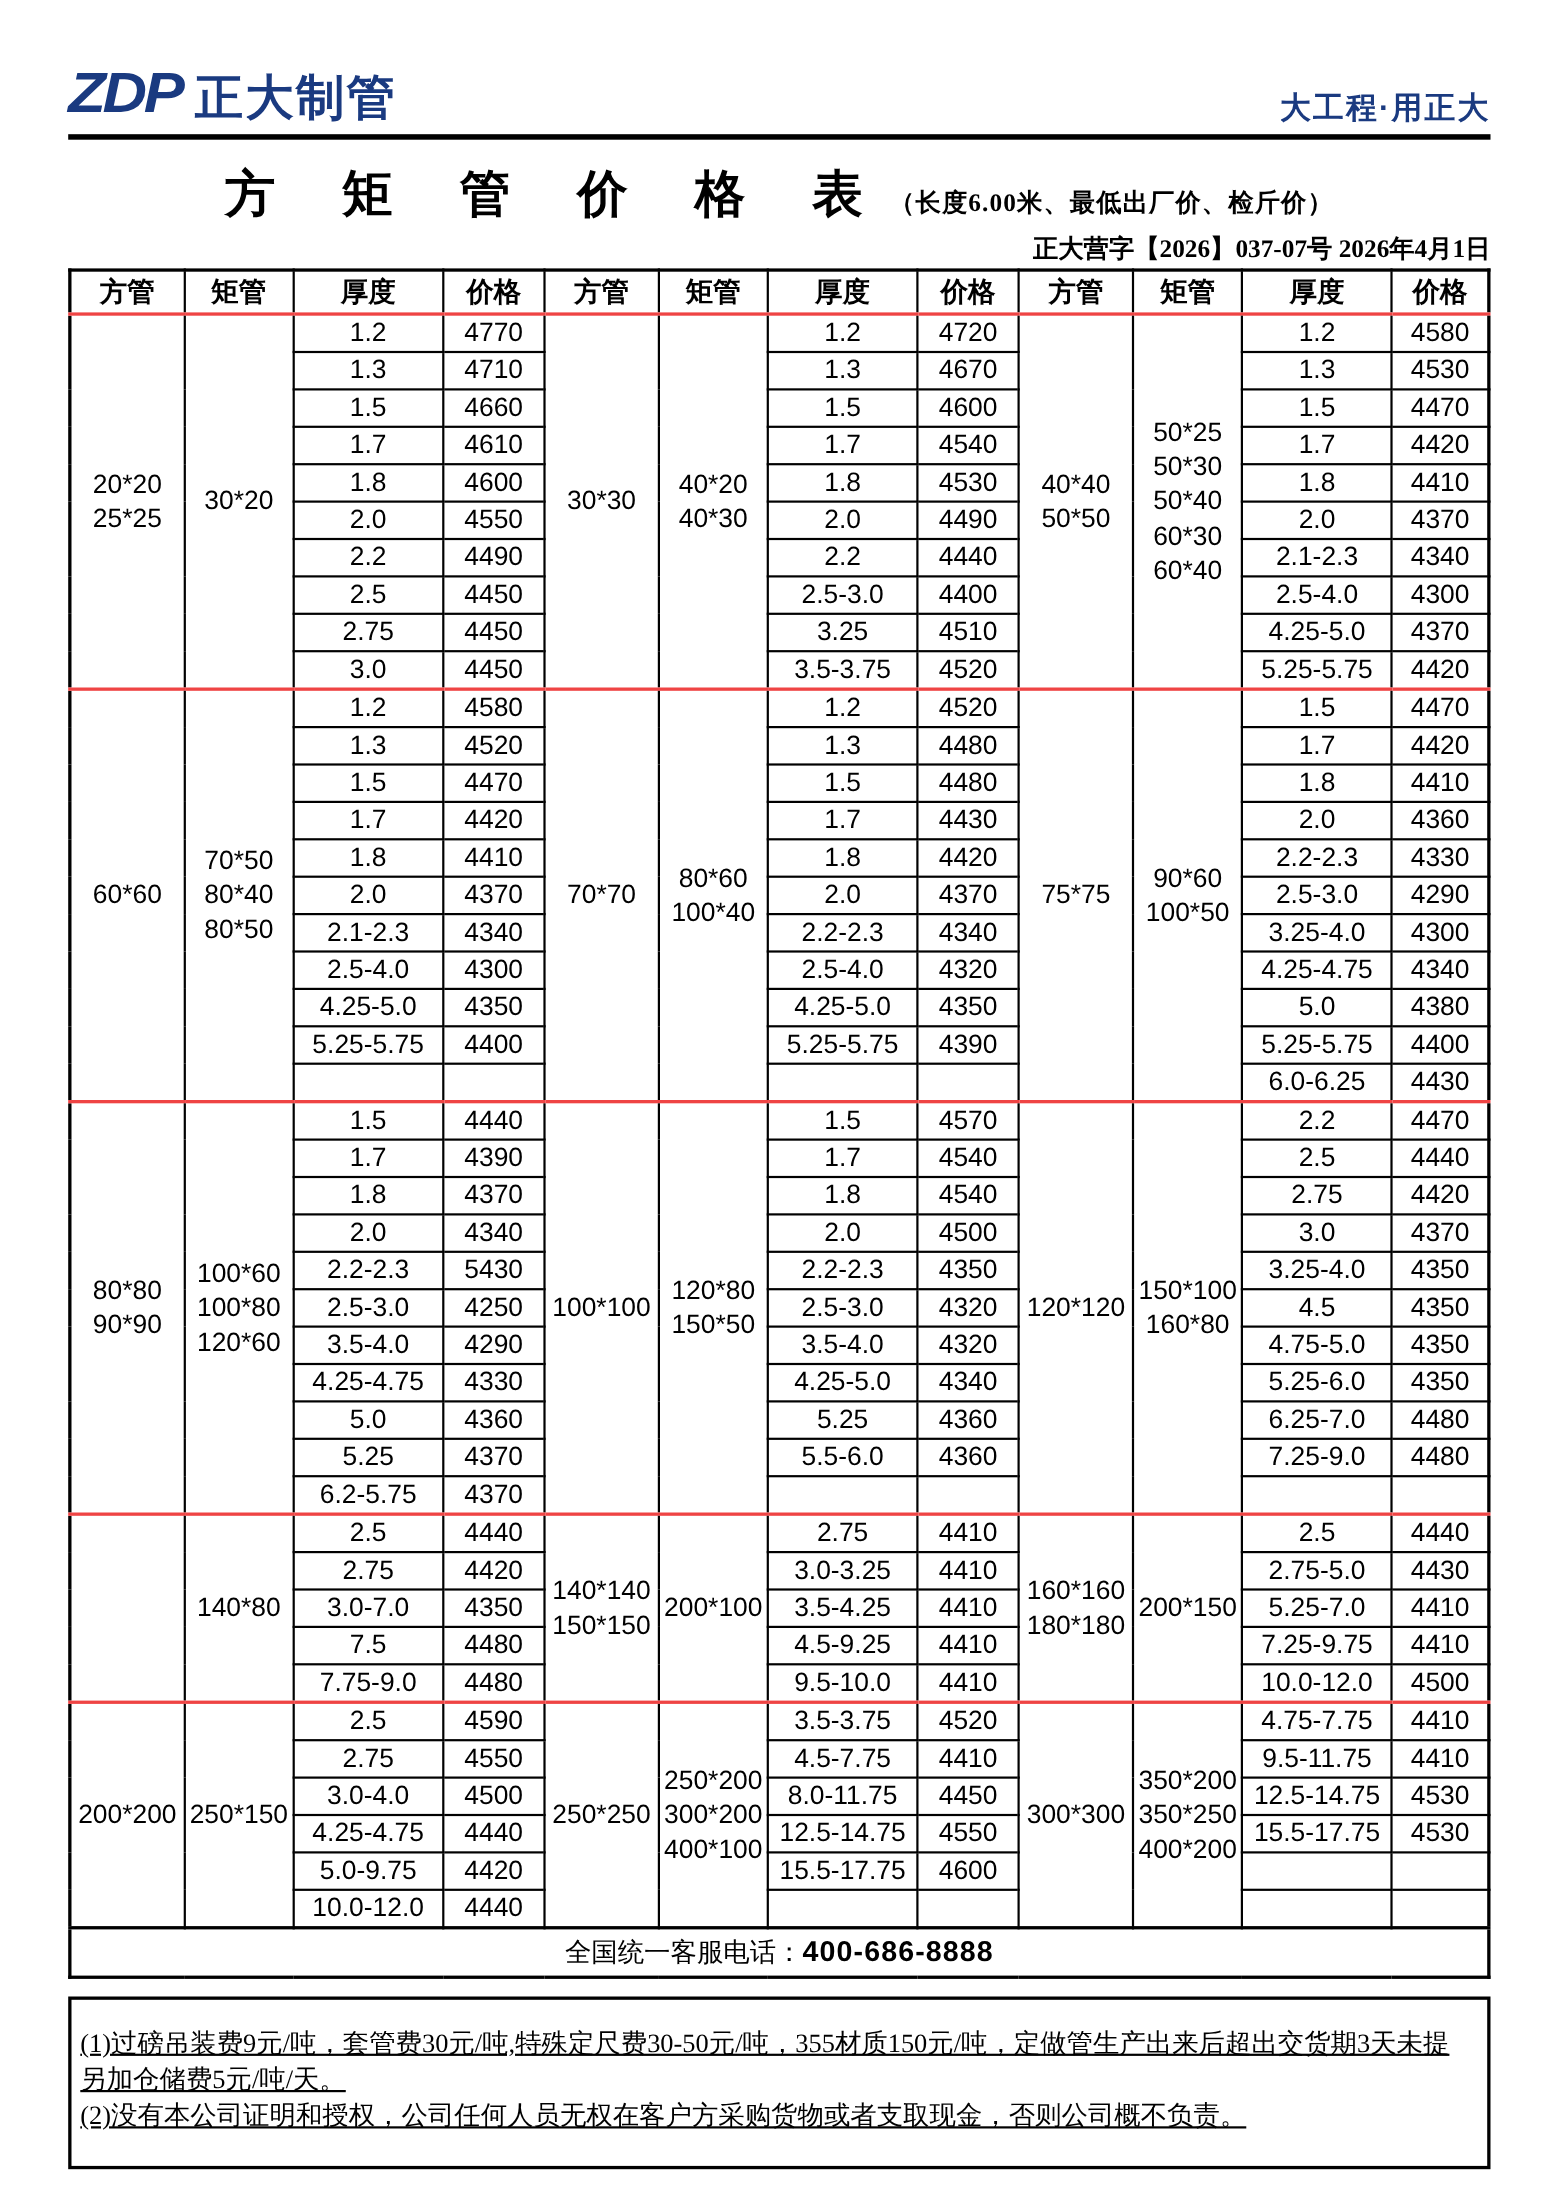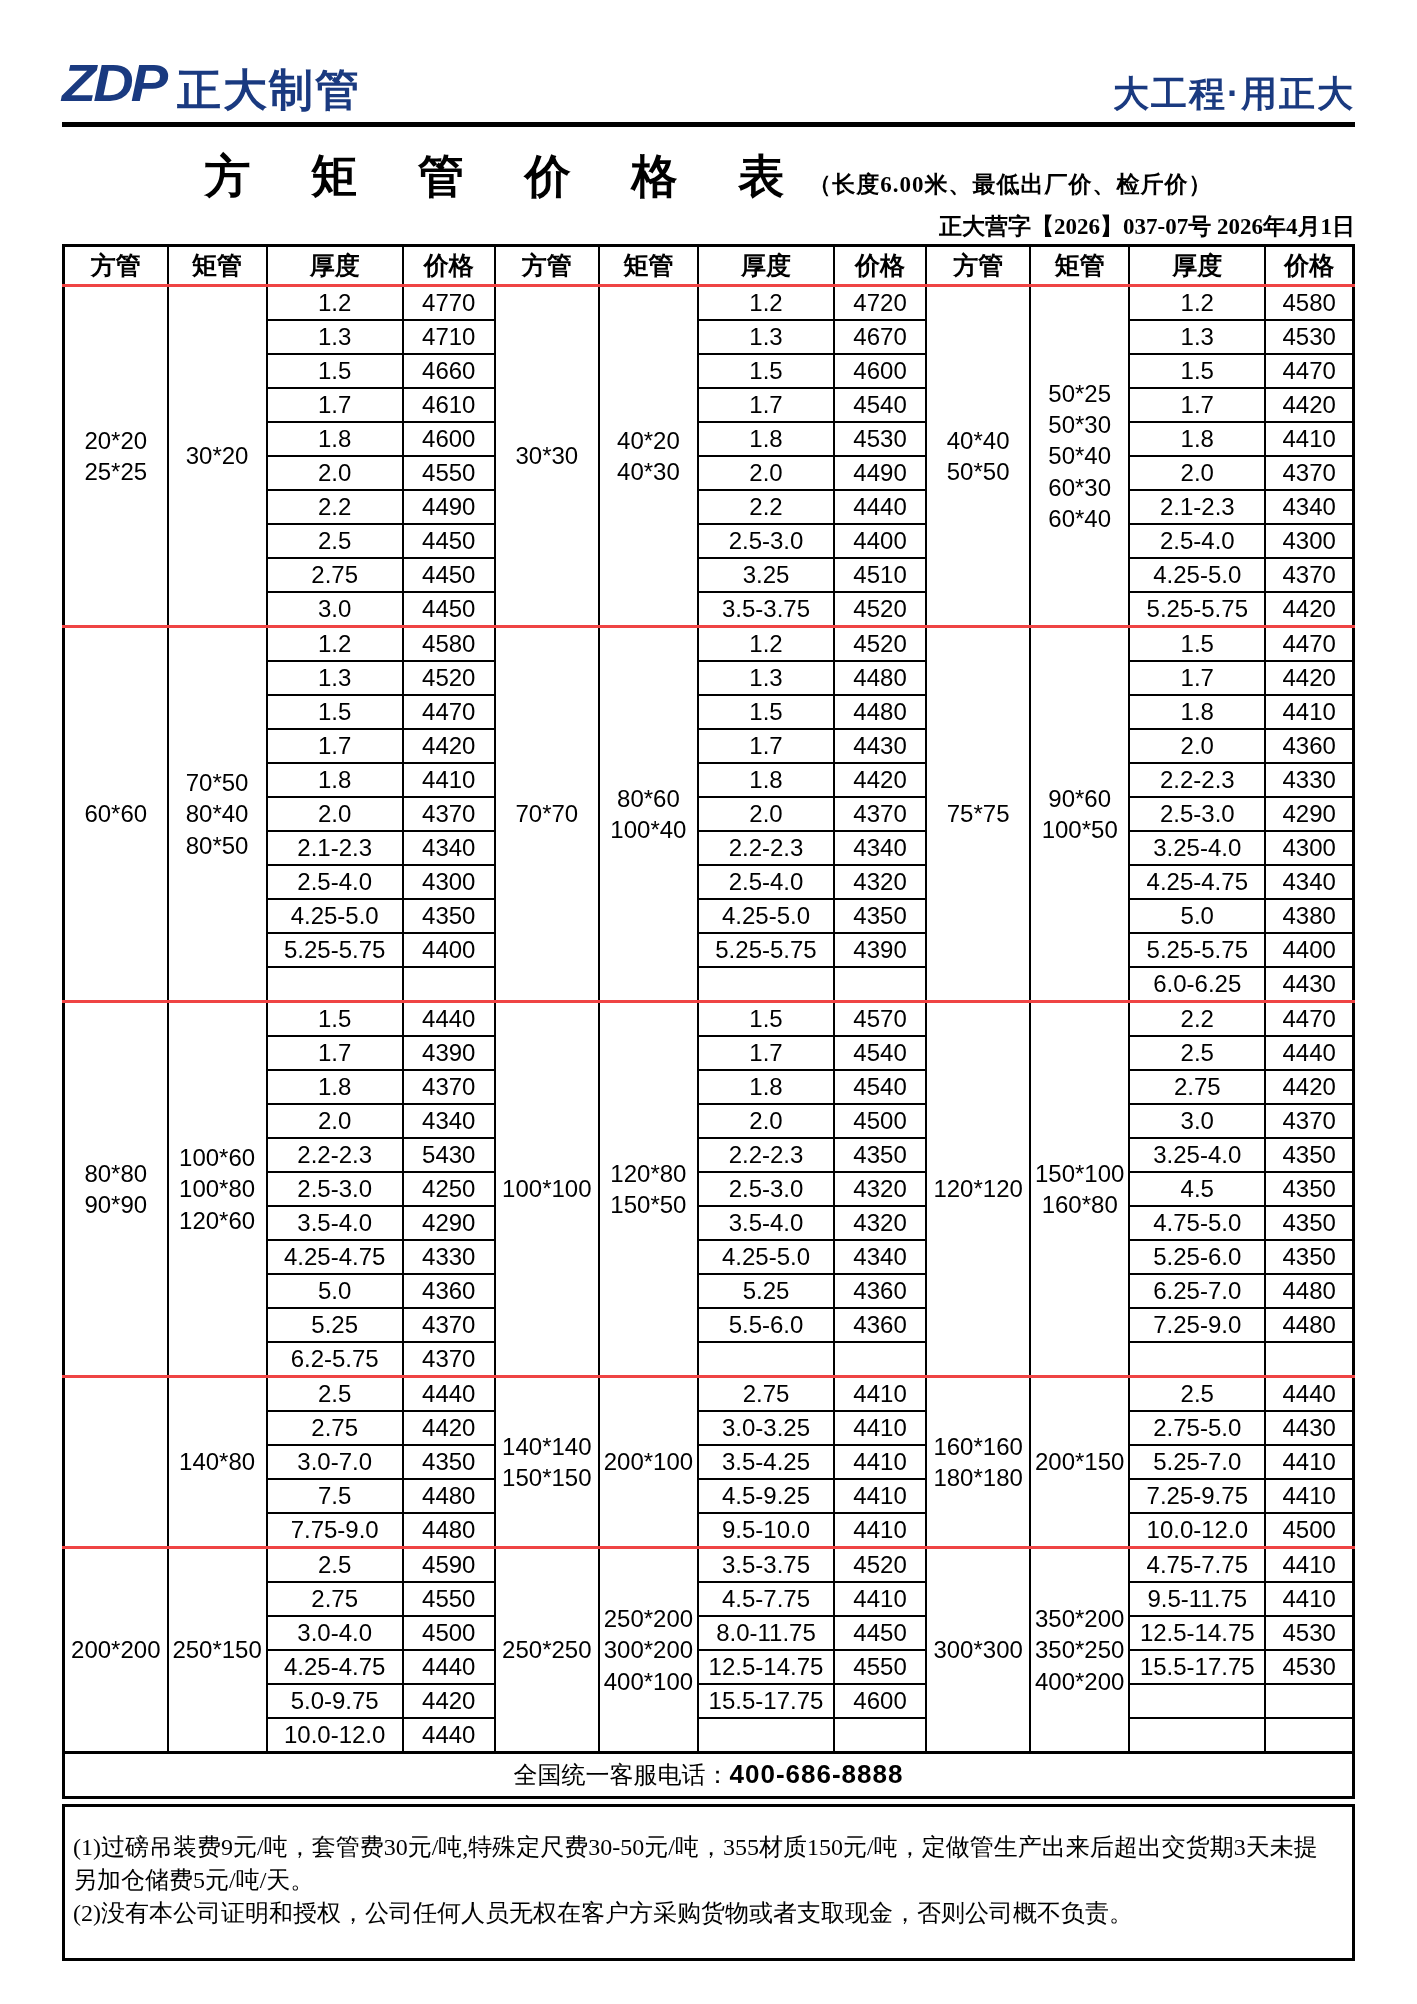--- a/index.html
+++ b/index.html
@@ -6,21 +6,21 @@
   body{width:1417px;height:2004px;overflow:hidden;
        font-family:"Liberation Sans",sans-serif;color:#000;}
   .page{width:1293px;margin:0 auto;padding-top:46px;}
 
   
   .hd{display:flex;justify-content:space-between;align-items:flex-end;height:66px;}
   .logo{color:#1a3a80;display:flex;align-items:flex-end;line-height:1;}
   .logo .zdp{font-size:56px;font-weight:900;font-style:italic;letter-spacing:-3px;
              transform:scaleY(.92);}
   .logo .brand{font-size:44px;font-weight:900;margin-left:12px;letter-spacing:2px;}
-  .slogan{color:#1a3a80;font-size:36px;font-weight:900;line-height:1;letter-spacing:2px;}
+  .slogan{color:#1a3a80;font-size:28px;font-weight:900;line-height:1;letter-spacing:2px;}
   .rule{border-top:5px solid #000;margin-top:10px;}
 
   
   .title-row{text-align:center;margin-top:26px;line-height:1;}
   .title{font-size:46px;font-weight:bold;letter-spacing:24px;margin-top:25px;}
   .title-note{font-size:23px;font-weight:bold;letter-spacing:1px;
               font-family:"Liberation Serif",serif;}
   .red-line{text-align:center;color:#f40000;font-size:30px;font-weight:bold;
             margin-top:12px;letter-spacing:3px;line-height:1;}
   .doc-line{text-align:right;font-size:23px;font-weight:600;margin-top:16px;
@@ -34,23 +34,23 @@
      font-family:"Liberation Serif",serif;}
   td{font-size:24px;height:32px;line-height:1.05;}
   td.fang-cell span,td.ju-cell span{display:block;line-height:1.3;}
   tr.block-start td{border-top:3px solid #ef4444;}
   tr.phone-row td{border-top:3px solid #000;height:42px;
                   font-family:"Liberation Serif",serif;font-size:24px;}
   tr.phone-row .phone-num{font-family:"Liberation Sans",sans-serif;
                           font-weight:bold;font-size:26px;letter-spacing:1px;}
 
   
-  .notes{border:3px solid #000;margin-top:5px;padding:24px 19px 28px 8px;
+  .notes{border:3px solid #000;margin-top:16px;padding:24px 19px 28px 8px;
          font-size:24px;line-height:1.38;font-family:"Liberation Serif",serif;
-         min-height:80px;}
+         min-height:80px;text-decoration:underline;}
 </style>
 </head>
 <body>
 
 <div class="page">
 
   <div class="hd">
     <div class="logo">
       <span class="zdp">ZDP</span>
       <span class="brand">正大制管</span>

